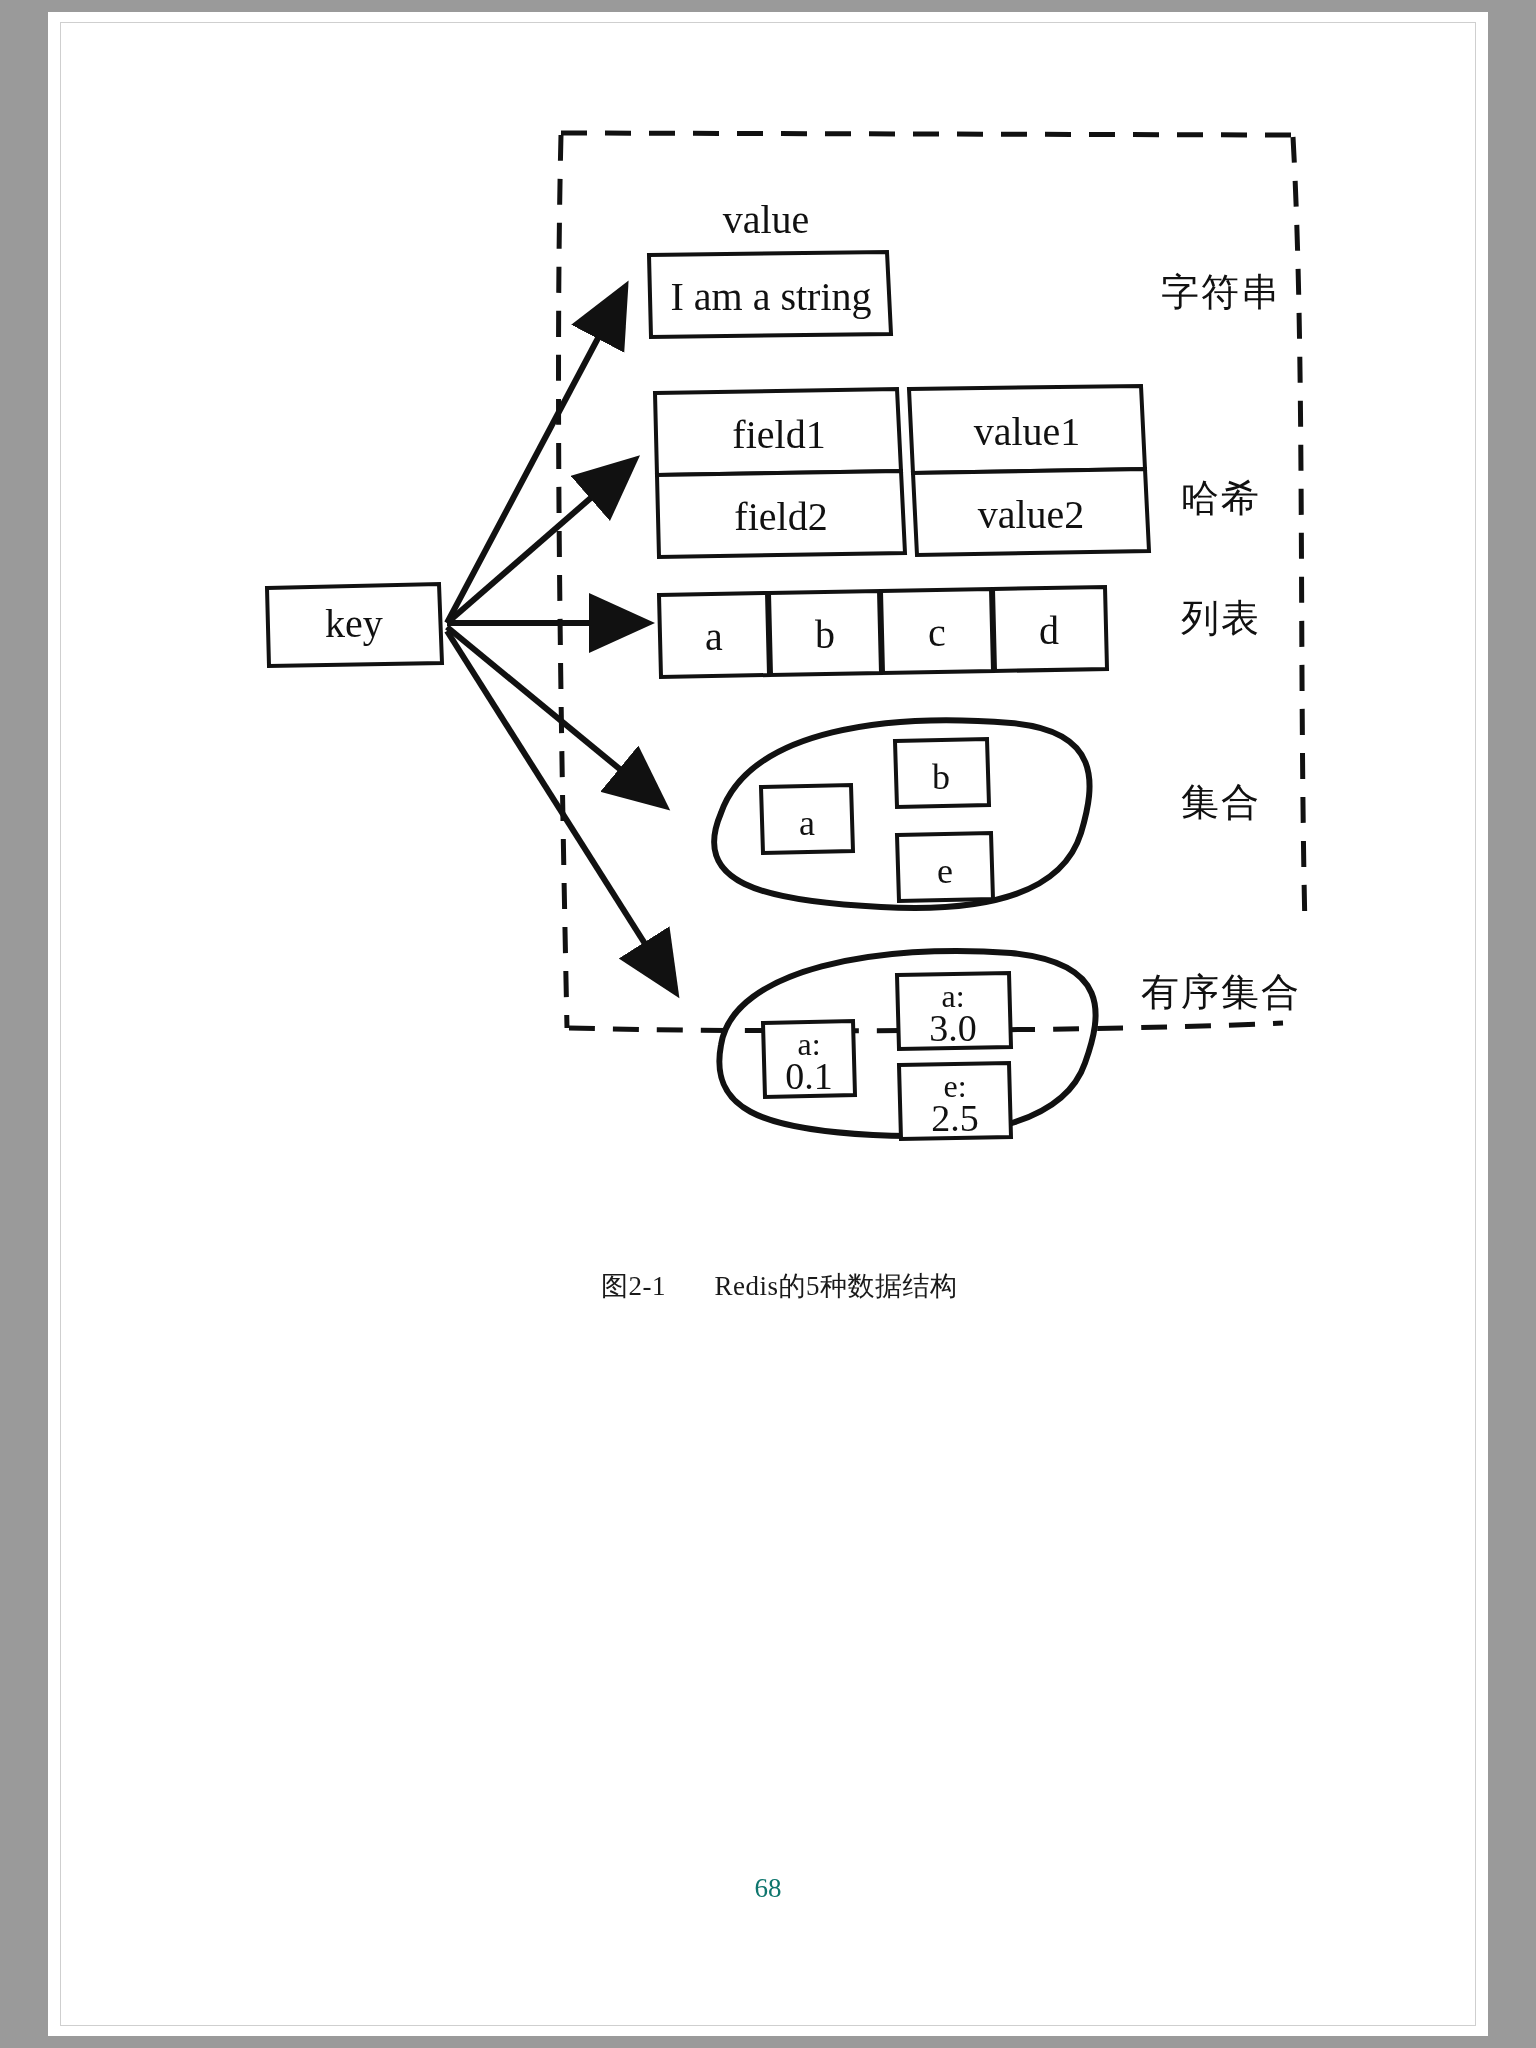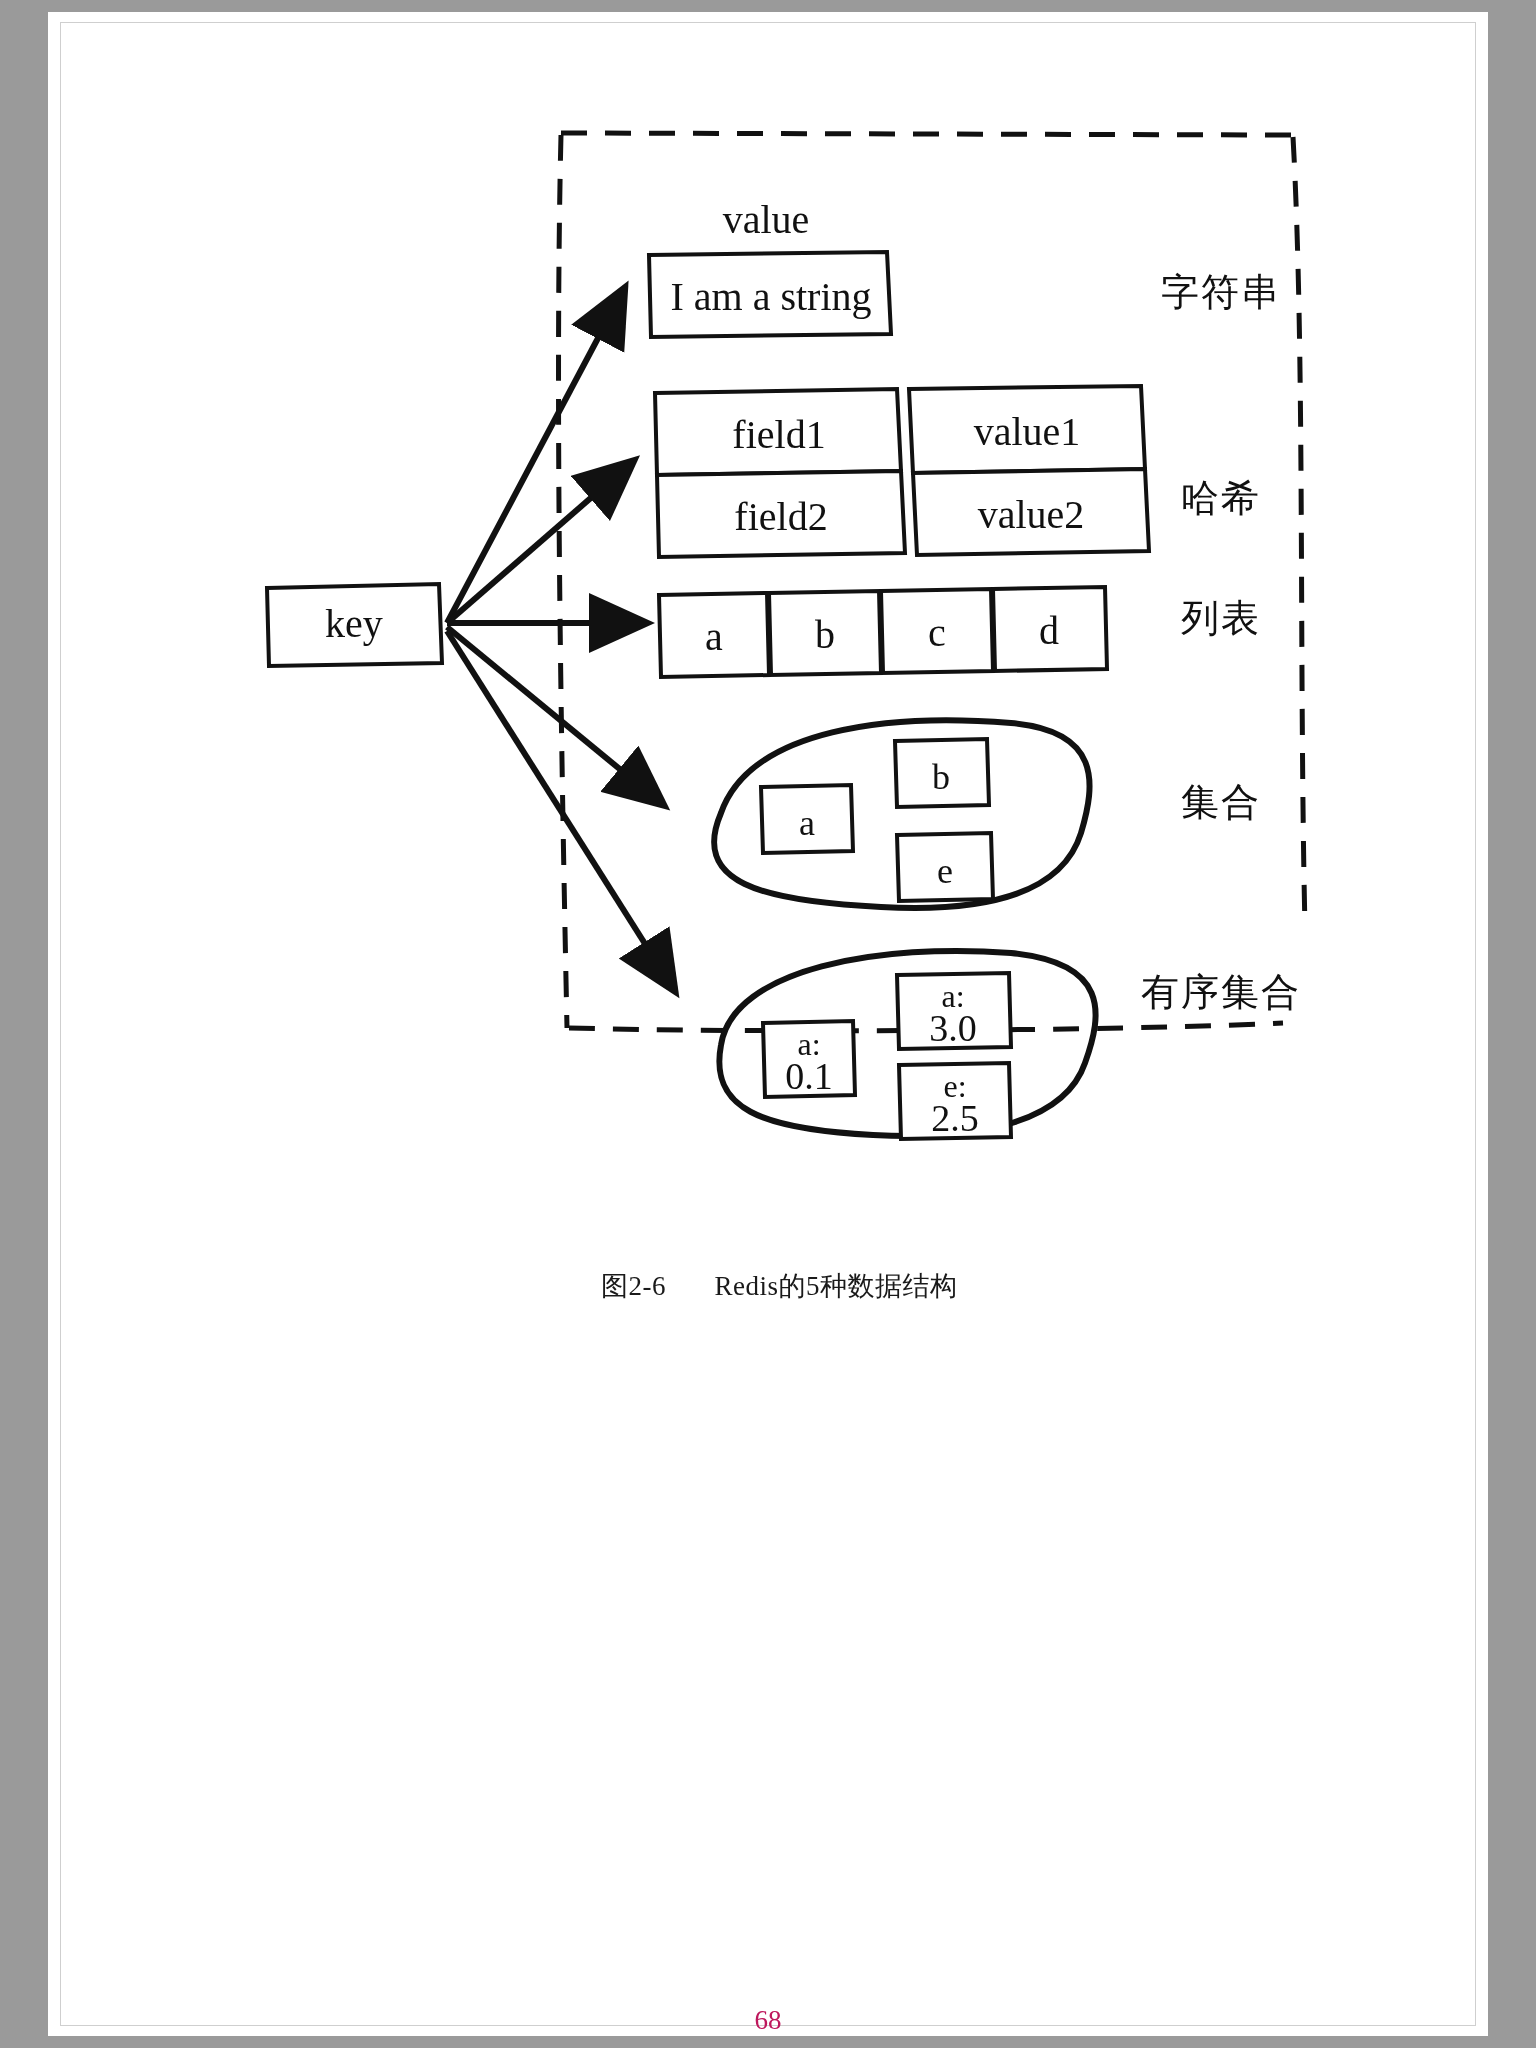--- a/index.html
+++ b/index.html
@@ -50,24 +50,24 @@
     letter-spacing: 0.5px;
   }
   .fig-caption .cap-sep {
     display: inline-block;
     width: 34px;
   }
   .page-number {
     position: absolute;
     left: 0;
     right: 0;
-    top: 1982px;
+    top: 1850px;
     text-align: center;
     font-size: 27px;
-    color: #be185d;
+    color: #0f766e;
   }
   text {
     font-family: "Liberation Serif", serif;
     fill: #111;
   }
   text.cjk {
     font-family: "DejaVu Serif", serif;
     letter-spacing: 2px;
   }
 </style>
@@ -168,21 +168,21 @@
           <text x="892" y="984" font-size="32" text-anchor="middle">a:</text>
           <text x="892" y="1018" font-size="38" text-anchor="middle">3.0</text>
           <text x="894" y="1074" font-size="32" text-anchor="middle">e:</text>
           <text x="894" y="1108" font-size="38" text-anchor="middle">2.5</text>
         </g>
         <text x="1160" y="982" font-size="38" class="cjk" text-anchor="middle">有序集合</text>
       </svg>
     </div>
 
     <div class="fig-caption">
-      <span>图2-6</span>
+      <span>图2-1</span>
       <span class="cap-sep"></span>
       <span>Redis的5种数据结构</span>
     </div>
 
     <div class="page-number">68</div>
 
   </div>
 </div>
 
 </body></html>

